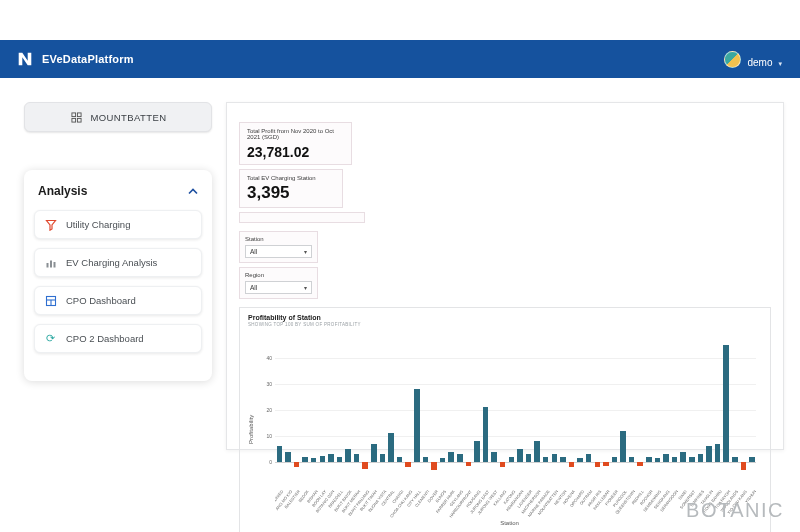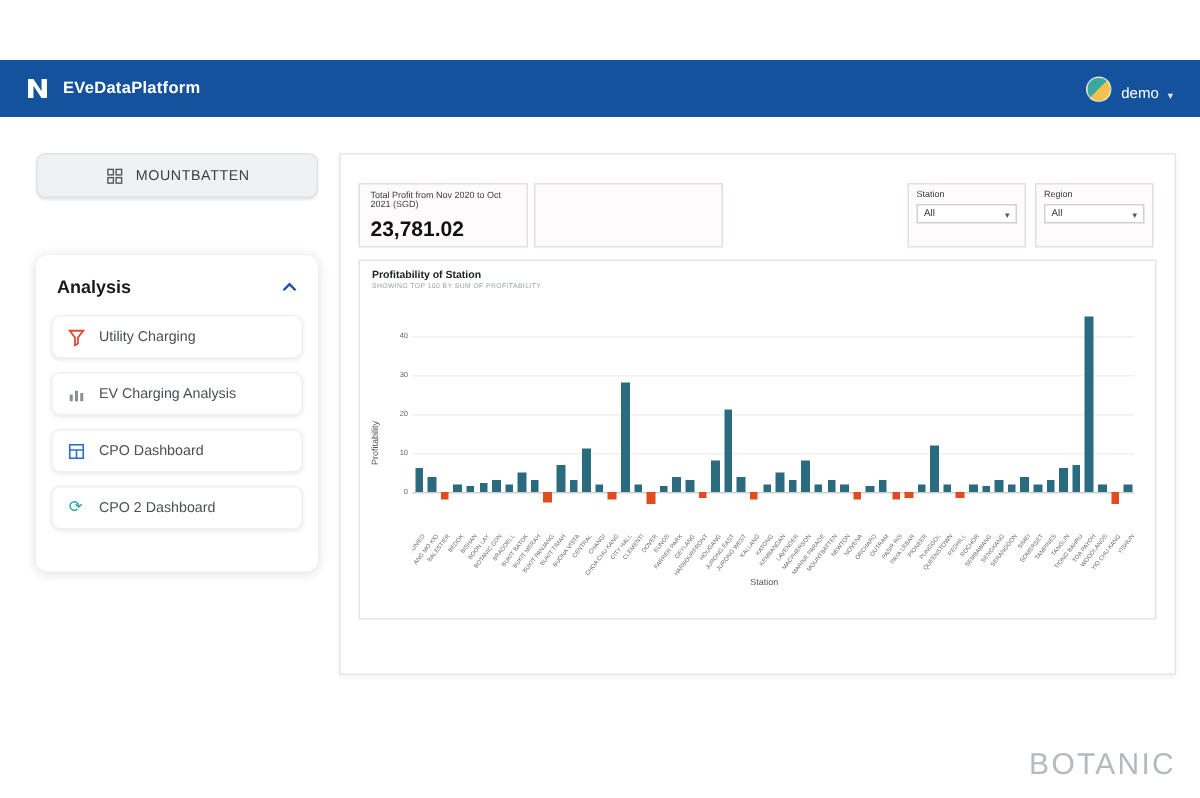--- a/index.html
+++ b/index.html
@@ -23,21 +23,21 @@
   .analysis-head { display: flex; align-items: center; justify-content: space-between; font-size: 12px; font-weight: bold; color: #1b1b1b; padding: 2px 4px 12px 4px; cursor: pointer; }
   .nav-item { background: #fff; border: 1px solid #eef0f2; border-radius: 6px; box-shadow: 0 1px 3px rgba(0,0,0,.09); padding: 7px 9px; display: flex; align-items: center; gap: 9px; font-size: 9.5px; color: #4a4f54; margin-bottom: 9px; cursor: pointer; line-height: 1.25; }
   .nav-item:last-child { margin-bottom: 0; }
   .nav-item.selected { background: #e2e3e5; border-color: #d7d8da; color: #141414; font-weight: bold; }
   .nav-icon { width: 13px; height: 13px; flex-shrink: 0; display: flex; align-items: center; justify-content: center; font-size: 11px; line-height: 1; }
 
   
   .main-card { flex: 1; background: #fff; border: 1px solid #e5e6e8; box-shadow: 0 1px 4px rgba(0,0,0,.06); height: 348px; padding: 10px 12px; }
   .main-title { font-size: 14px; color: #161616; padding: 2px 2px 9px 4px; border-bottom: 1px solid #e8e9ea; }
 
-  .kpi-row { display: flex; gap: 4px; margin-top: 9px; align-items: stretch; }
+  .kpi-row { display: flex; gap: 4px; margin-top: 9px; align-items: stretch; flex-direction: column; }
   .kpi-box { border: 1px solid #e8dde2; background: #fdfbfc; padding: 5px 7px 4px; }
   .kpi-label { font-size: 6px; color: #3c3c3c; }
   .kpi-value { font-size: 14px; font-weight: bold; color: #111; margin-top: 4px; }
   .kpi-value.big { font-size: 17px; margin-top: 2px; }
   .kpi-box.b1 { width: 113px; }
   .kpi-box.b2 { width: 104px; }
   .kpi-box.empty { width: 126px; }
   .kpi-spacer { flex: 1; }
   .filter-box { border: 1px solid #e8dde2; background: #fdfbfc; width: 79px; padding: 4px 5px; margin-right: 2px; }
   .filter-label { font-size: 6px; color: #3c3c3c; }
@@ -152,20 +152,24 @@
     </div>
   </div>
 
   <div class="main-card">
 
     <div class="kpi-row">
       <div class="kpi-box b1">
         <div class="kpi-label">Total Profit from Nov 2020 to Oct 2021 (SGD)</div>
         <div class="kpi-value">23,781.02</div>
       </div>
+      <div class="kpi-box b2">
+        <div class="kpi-label">Total EV Charging Station</div>
+        <div class="kpi-value big">3,395</div>
+      </div>
       <div class="kpi-box empty"></div>
       <div class="kpi-spacer"></div>
       <div class="filter-box">
         <div class="filter-label">Station</div>
         <div class="select">
           <span>All</span>
           <span class="sel-caret">▾</span>
         </div>
       </div>
       <div class="filter-box">

